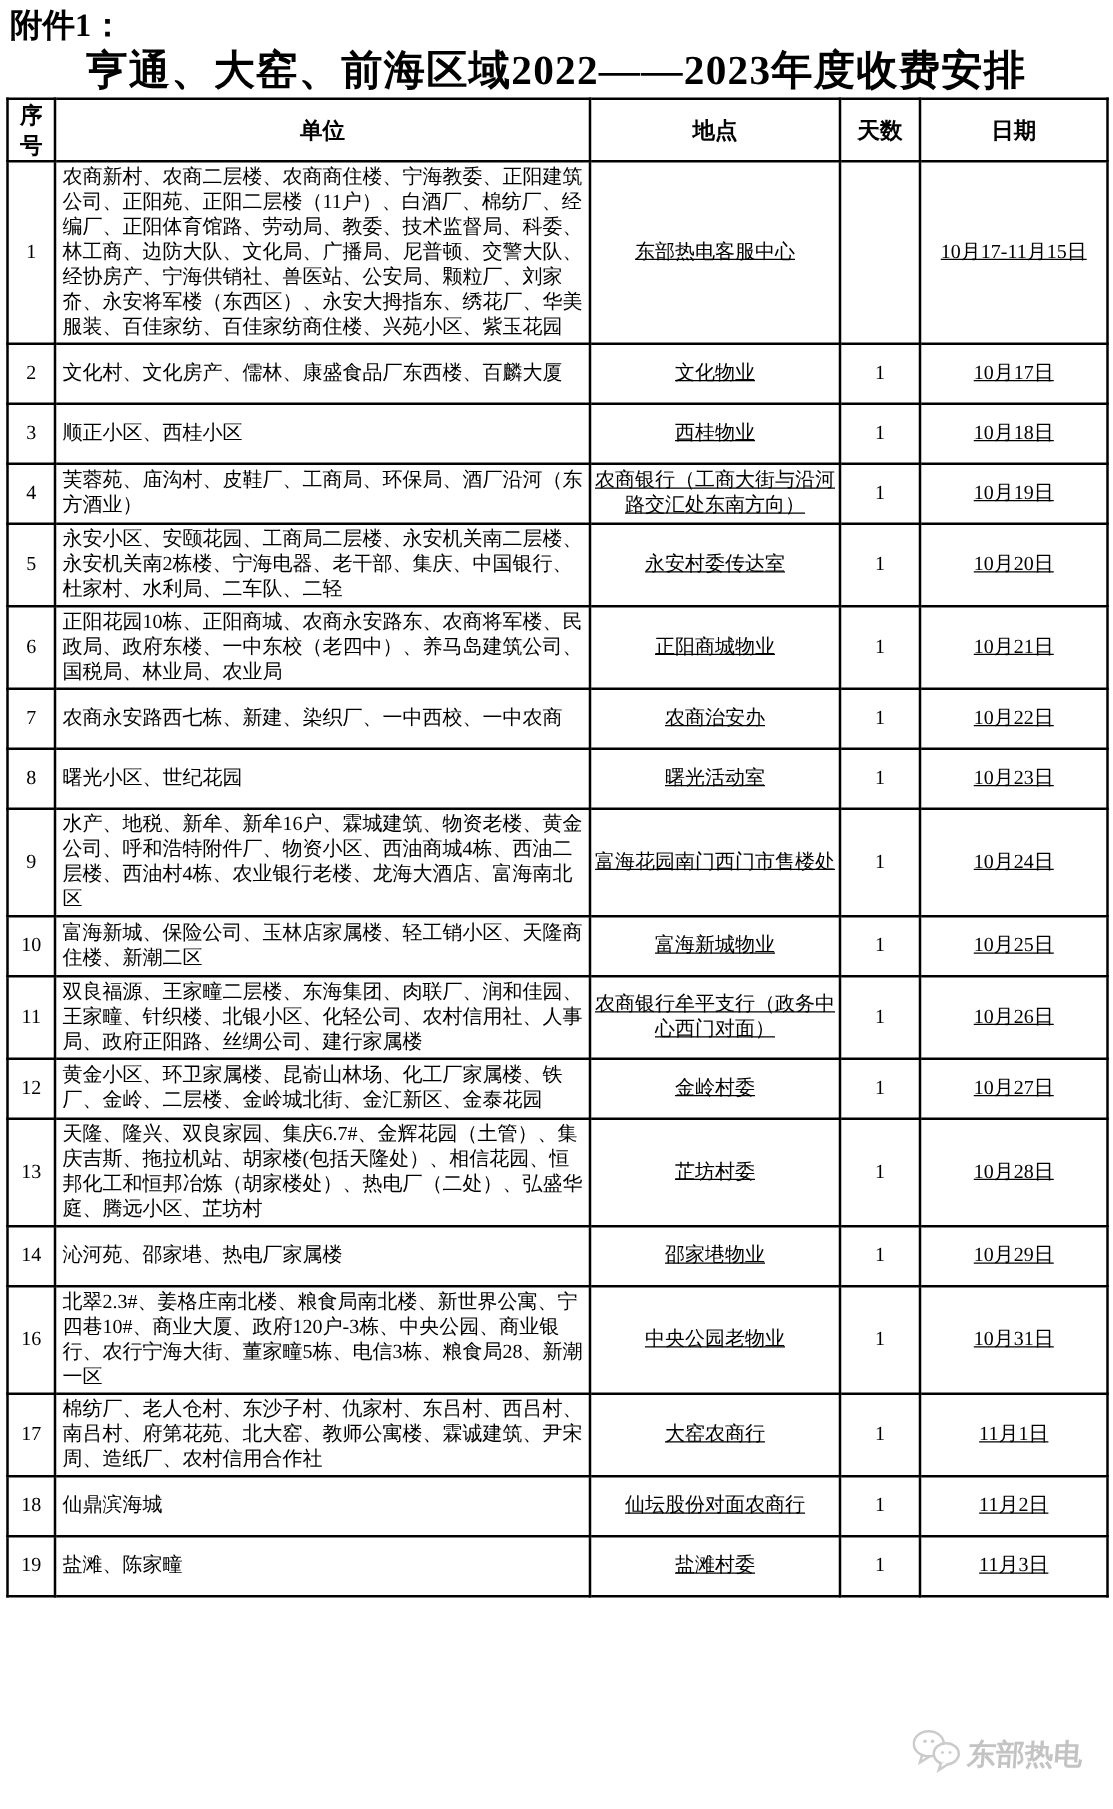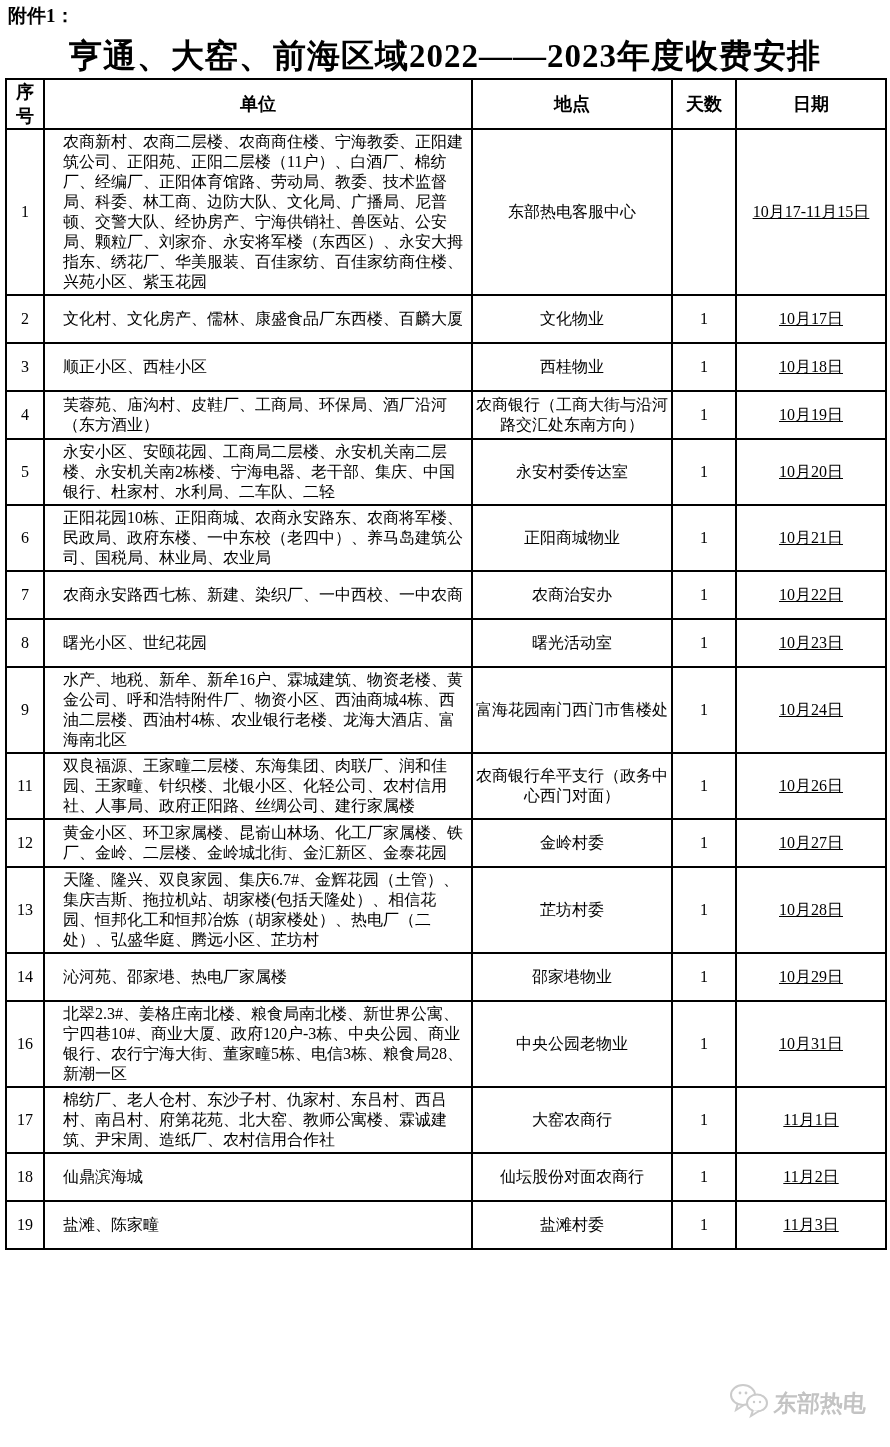--- a/index.html
+++ b/index.html
@@ -13,21 +13,21 @@
     position: relative;
     width: 890px;
     min-height: 1447px;
     background: #ffffff;
     overflow: hidden;
   }
   .attachment-label {
     position: absolute;
     top: 3px;
     left: 8px;
-    font-size: 19px;
+    font-size: 26px;
     font-weight: bold;
   }
   .doc-title {
     position: absolute;
     top: 34px;
     left: 0;
     width: 100%;
     text-align: center;
     font-size: 33px;
     font-weight: bold;
@@ -53,22 +53,22 @@
     height: 36px;
     padding: 0 2px;
   }
   .fee-table td {
     font-size: 16px;
     line-height: 20px;
     padding: 2px 3px;
     height: 42px; 
   }
   td.c-no   { text-align: center; }
-  td.c-unit { text-align: left; padding-left: 18px; padding-right: 4px; }
-  td.c-loc  { text-align: center; }
+  td.c-unit { text-align: left; padding-left: 5px; padding-right: 4px; }
+  td.c-loc  { text-align: center; text-decoration: underline; }
   td.c-days { text-align: center; }
   td.c-date { text-align: center; text-decoration: underline; }
 
   .watermark {
     position: absolute;
     top: 1383px;
     left: 730px;
     width: 158px;
     display: flex;
     align-items: center;
@@ -179,20 +179,27 @@
   </tr>
 
   <tr>
     <td class="c-no">9</td>
     <td class="c-unit">水产、地税、新牟、新牟16户、霖城建筑、物资老楼、黄金公司、呼和浩特附件厂、物资小区、西油商城4栋、西油二层楼、西油村4栋、农业银行老楼、龙海大酒店、富海南北区</td>
     <td class="c-loc">富海花园南门西门市售楼处</td>
     <td class="c-days">1</td>
     <td class="c-date">10月24日</td>
   </tr>
 
+  <tr>
+    <td class="c-no">10</td>
+    <td class="c-unit">富海新城、保险公司、玉林店家属楼、轻工销小区、天隆商住楼、新潮二区</td>
+    <td class="c-loc">富海新城物业</td>
+    <td class="c-days">1</td>
+    <td class="c-date">10月25日</td>
+  </tr>
 
   <tr>
     <td class="c-no">11</td>
     <td class="c-unit">双良福源、王家疃二层楼、东海集团、肉联厂、润和佳园、王家疃、针织楼、北银小区、化轻公司、农村信用社、人事局、政府正阳路、丝绸公司、建行家属楼</td>
     <td class="c-loc">农商银行牟平支行（政务中心西门对面）</td>
     <td class="c-days">1</td>
     <td class="c-date">10月26日</td>
   </tr>
 
   <tr>

